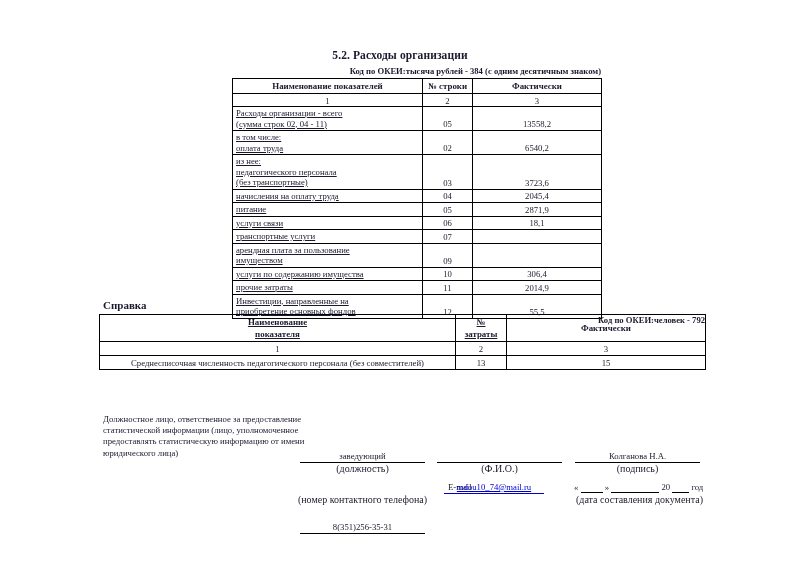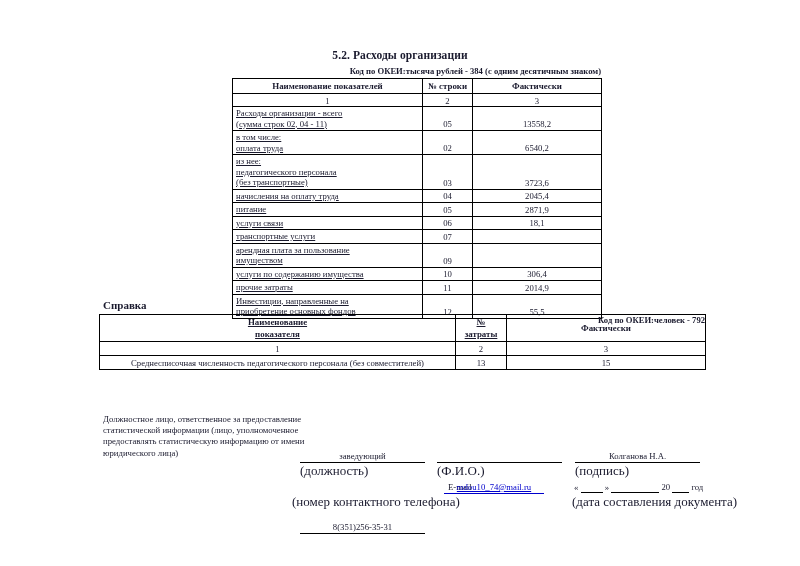--- a/index.html
+++ b/index.html
@@ -151,21 +151,22 @@
     position: absolute;
     border-bottom: 1px solid #000;
     text-align: center;
     font-size: 8.7px;
     white-space: nowrap;
     height: 12px;
     line-height: 12px;
   }
   .caption {
     position: absolute;
-    font-size: 13px;
+    text-align: center;
+    font-size: 10px;
     white-space: nowrap;
   }
 
   
   #ln-post   { left: 300px; top: 450px; width: 125px; }
   #cap-post  { left: 300px; top: 463px; width: 125px; }
   #ln-fio    { left: 437px; top: 450px; width: 125px; }
   #cap-fio   { left: 437px; top: 463px; width: 125px; }
   #ln-sign   { left: 575px; top: 450px; width: 125px; }
   #cap-sign  { left: 575px; top: 463px; width: 125px; }

